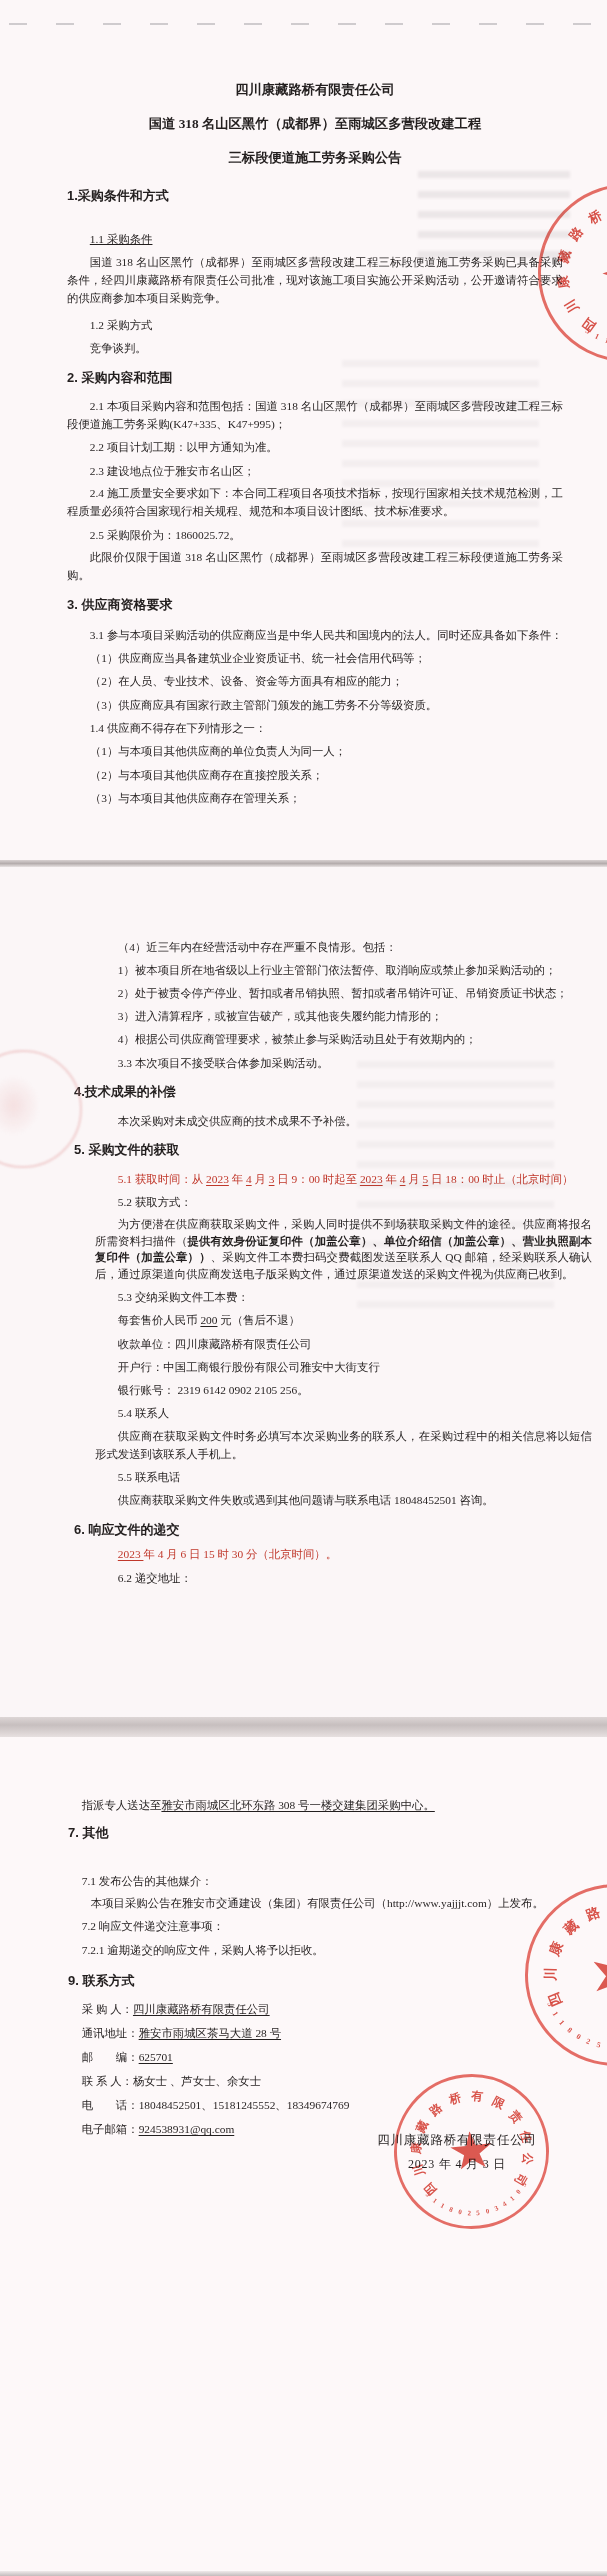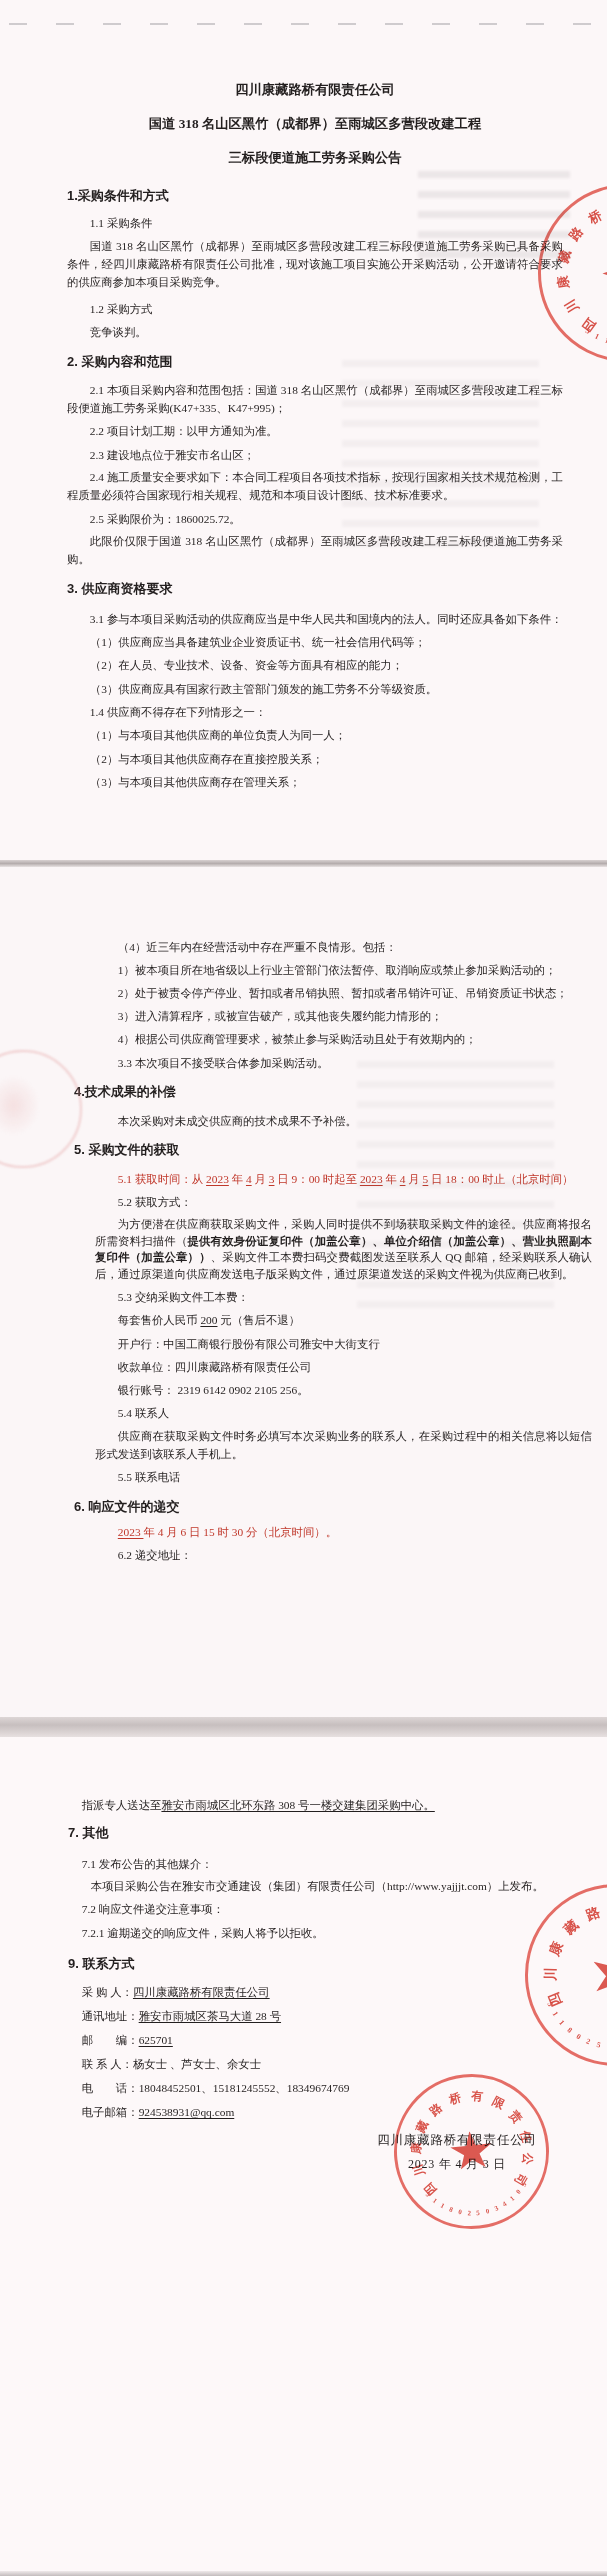--- a/index.html
+++ b/index.html
@@ -61,21 +61,21 @@
   <div class="artifact-dashes"></div>
 
   <div class="ghost" style="left:418px;top:159px;width:152px;height:99px;"></div>
   <div class="ghost" style="left:342px;top:357px;width:197px;height:190px;opacity:.55;"></div>
 
   <div class="title">四川康藏路桥有限责任公司</div>
   <div class="title">国道 318 名山区黑竹（成都界）至雨城区多营段改建工程</div>
   <div class="title">三标段便道施工劳务采购公告</div>
 
   <div class="h">1.采购条件和方式</div>
-  <div class="t" style="margin-top:8px;">1.1 采购条件</div>
+  <div class="t" style="margin-top:24px;text-decoration:underline;">1.1 采购条件</div>
   <div class="p">国道 318 名山区黑竹（成都界）至雨城区多营段改建工程三标段便道施工劳务采购已具备采购条件，经四川康藏路桥有限责任公司批准，现对该施工项目实施公开采购活动，公开邀请符合要求的供应商参加本项目采购竞争。</div>
   <div class="t" style="margin-top:9px;">1.2 采购方式</div>
   <div class="t">竞争谈判。</div>
 
   <div class="h">2. 采购内容和范围</div>
   <div class="p" style="margin-top:9px;">2.1 本项目采购内容和范围包括：国道 318 名山区黑竹（成都界）至雨城区多营段改建工程三标段便道施工劳务采购(K47+335、K47+995)；</div>
   <div class="t">2.2 项目计划工期：以甲方通知为准。</div>
   <div class="t">2.3 建设地点位于雅安市名山区；</div>
   <div class="p">2.4 施工质量安全要求如下：本合同工程项目各项技术指标，按现行国家相关技术规范检测，工程质量必须符合国家现行相关规程、规范和本项目设计图纸、技术标准要求。</div>
   <div class="t">2.5 采购限价为：1860025.72。</div>
@@ -123,43 +123,44 @@
 
   <div class="h">4.技术成果的补偿</div>
   <div class="t" style="margin-top:9px;">本次采购对未成交供应商的技术成果不予补偿。</div>
 
   <div class="h">5. 采购文件的获取</div>
   <div class="p red" style="margin-top:9px;"><span>5.1 获取时间：从 </span><span class="u">2023</span><span> 年 </span><span class="u">4</span><span> 月 </span><span class="u">3</span><span> 日 9：00 时起至 </span><span class="u">2023</span><span> 年 </span><span class="u">4</span><span> 月 </span><span class="u">5</span><span> 日 18：00 时止（北京时间）</span></div>
   <div class="t">5.2 获取方式：</div>
   <div class="p tight"><span>为方便潜在供应商获取采购文件，采购人同时提供不到场获取采购文件的途径。供应商将报名所需资料扫描件（</span><span class="b">提供有效身份证复印件（加盖公章）、单位介绍信（加盖公章）、营业执照副本复印件（加盖公章））</span><span>、采购文件工本费扫码交费截图发送至联系人 QQ 邮箱，经采购联系人确认后，通过原渠道向供应商发送电子版采购文件，通过原渠道发送的采购文件视为供应商已收到。</span></div>
   <div class="t">5.3 交纳采购文件工本费：</div>
   <div class="t"><span>每套售价人民币 </span><span class="u">200</span><span> 元（售后不退）</span></div>
+  <div class="t">收款单位：四川康藏路桥有限责任公司</div>
   <div class="t">开户行：中国工商银行股份有限公司雅安中大街支行</div>
-  <div class="t">收款单位：四川康藏路桥有限责任公司</div>
   <div class="t">银行账号： 2319 6142 0902 2105 256。</div>
   <div class="t">5.4 联系人</div>
   <div class="p">供应商在获取采购文件时务必填写本次采购业务的联系人，在采购过程中的相关信息将以短信形式发送到该联系人手机上。</div>
   <div class="t">5.5 联系电话</div>
+  <div class="p">供应商获取采购文件失败或遇到其他问题请与联系电话 18048452501 咨询。</div>
 
   <div class="h">6. 响应文件的递交</div>
   <div class="t red"><span class="u">2023 </span><span>年 4 月 6 日 15 时 30 分（北京时间）。</span></div>
   <div class="t">6.2 递交地址：</div>
 
   <div id="stamp-faint">
     <div class="blob"></div>
   </div>
 </div>
 
 <div class="divider" id="div2"></div>
 
 <div class="page" id="page3">
   <div class="t nomt ind18"><span>指派专人送达至</span><span class="u">雅安市雨城区北环东路 308 号一楼交建集团采购中心。</span></div>
 
   <div class="h" style="margin-top:9px;">7. 其他</div>
-  <div class="t ind18" style="margin-top:11px;">7.1 发布公告的其他媒介：</div>
+  <div class="t ind18" style="margin-top:28px;">7.1 发布公告的其他媒介：</div>
   <div class="p">本项目采购公告在雅安市交通建设（集团）有限责任公司（http://www.yajjjt.com）上发布。</div>
   <div class="t ind18">7.2 响应文件递交注意事项：</div>
   <div class="t ind18">7.2.1 逾期递交的响应文件，采购人将予以拒收。</div>
 
   <div class="h" style="margin-top:12px;">9. 联系方式</div>
 
   <div class="contact-row" style="margin-top:9px;">
     <span class="clabel">采 购 人：</span><span class="u">四川康藏路桥有限责任公司</span>
   </div>
   <div class="contact-row">

